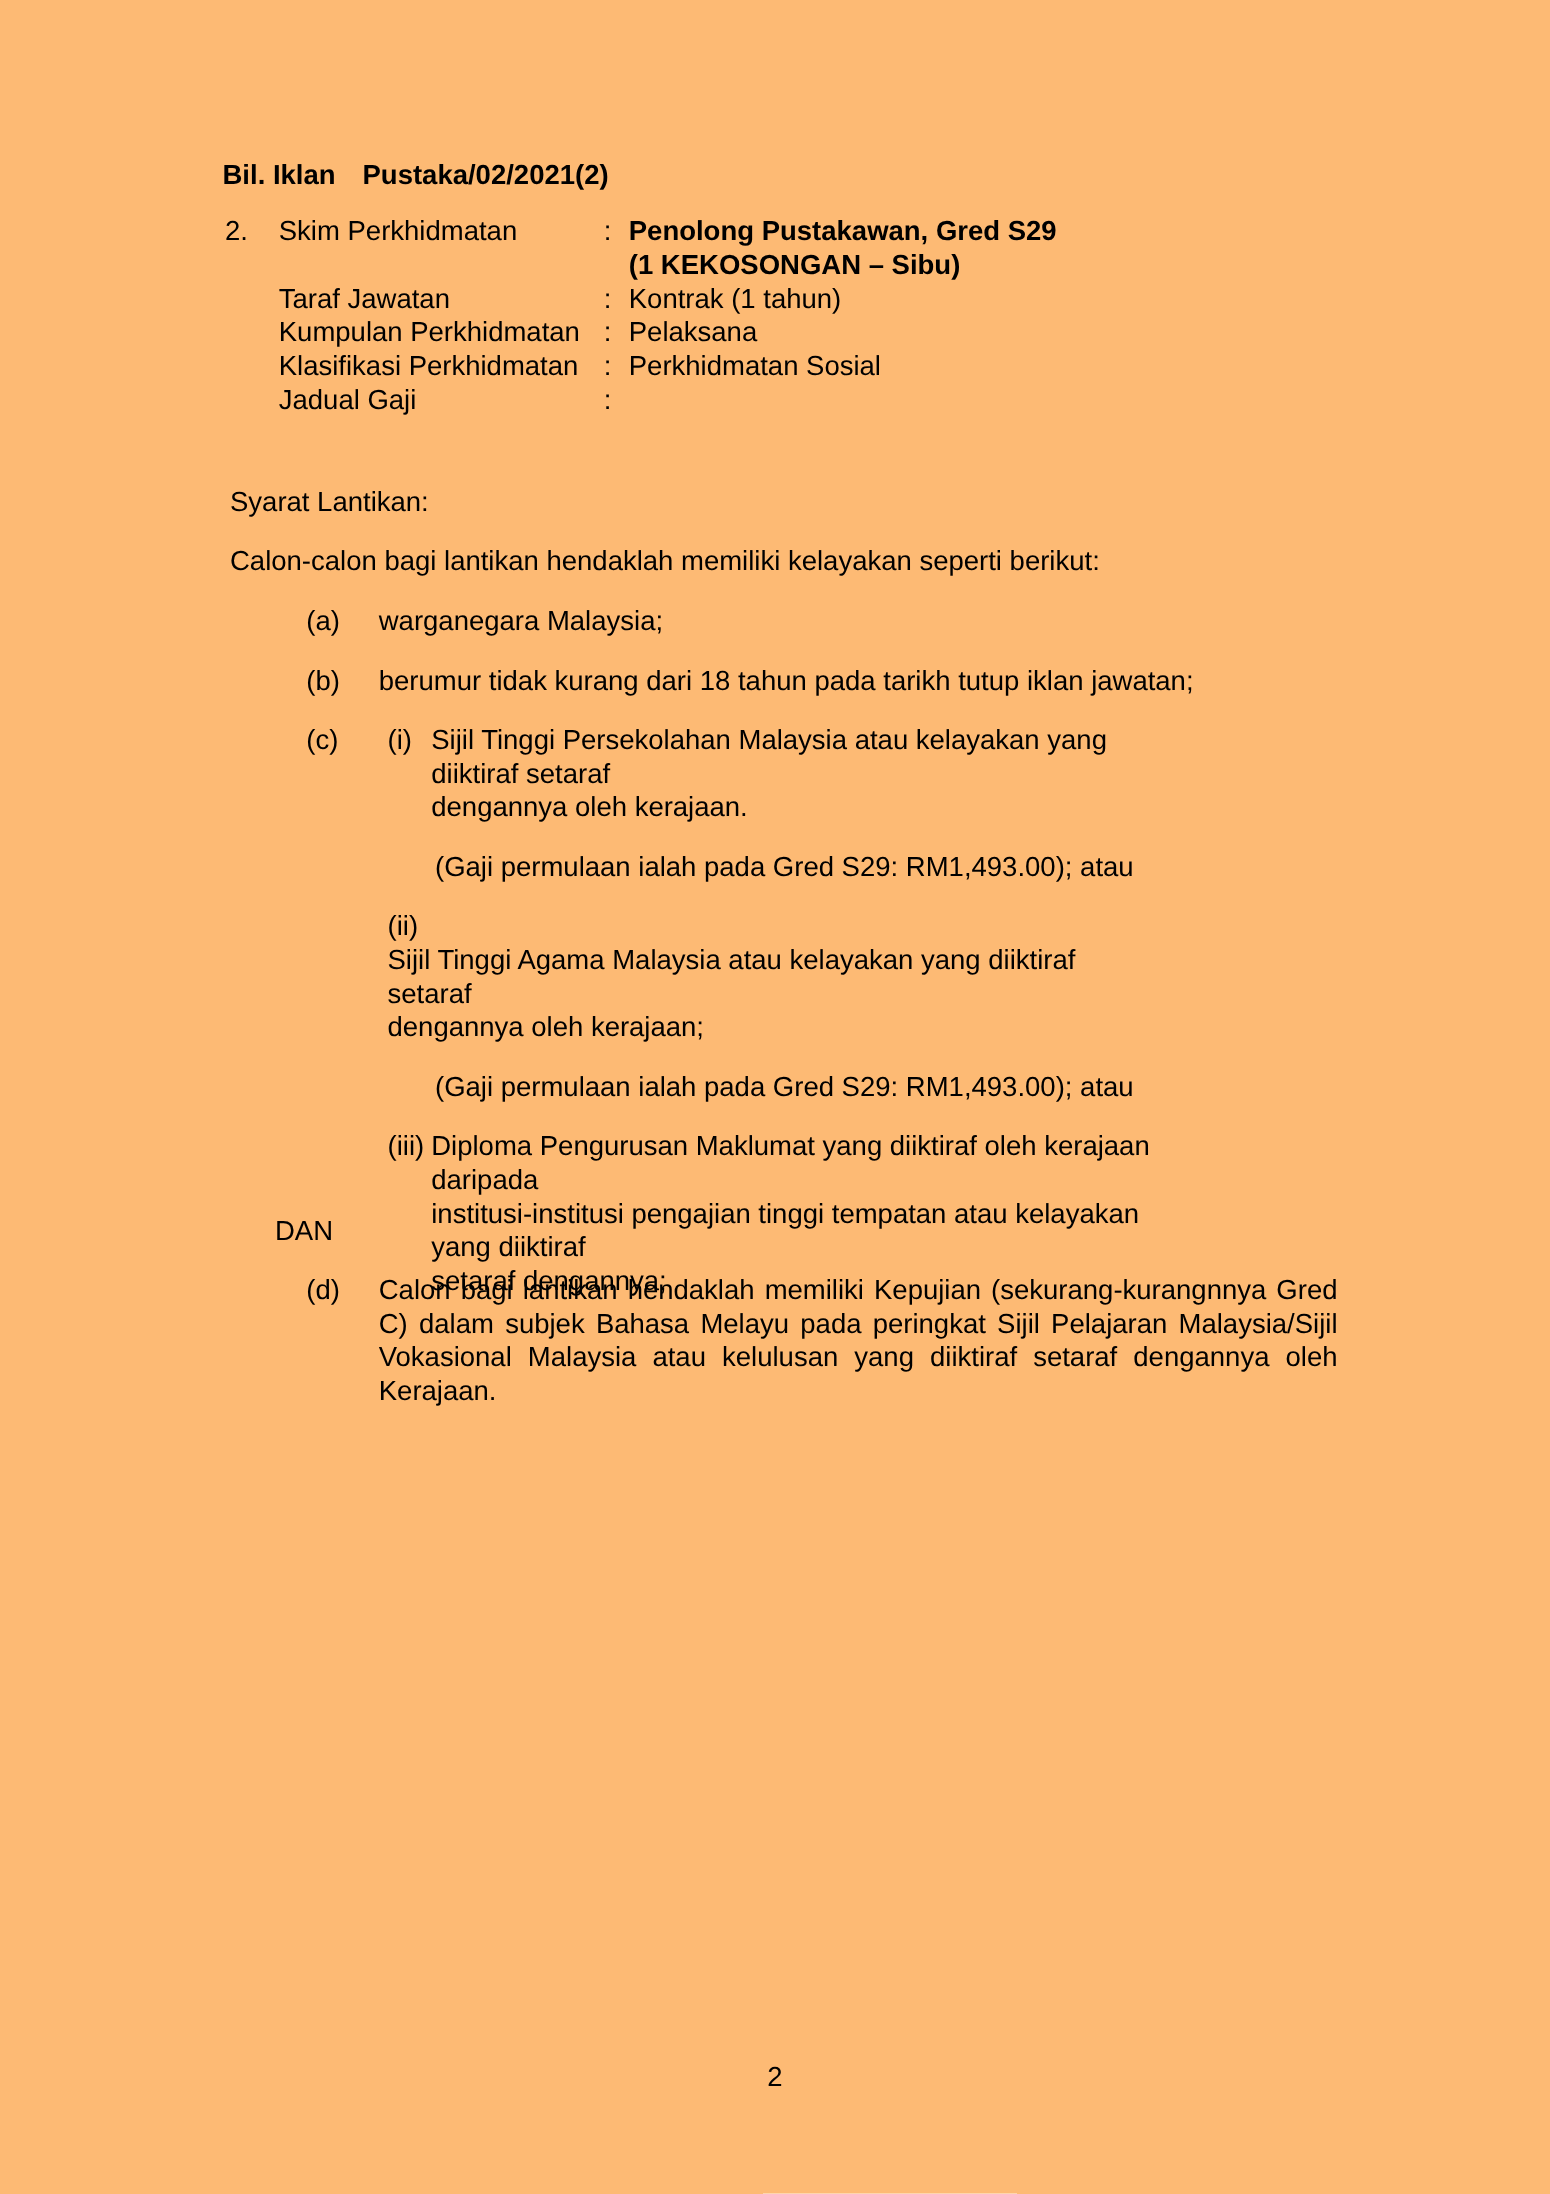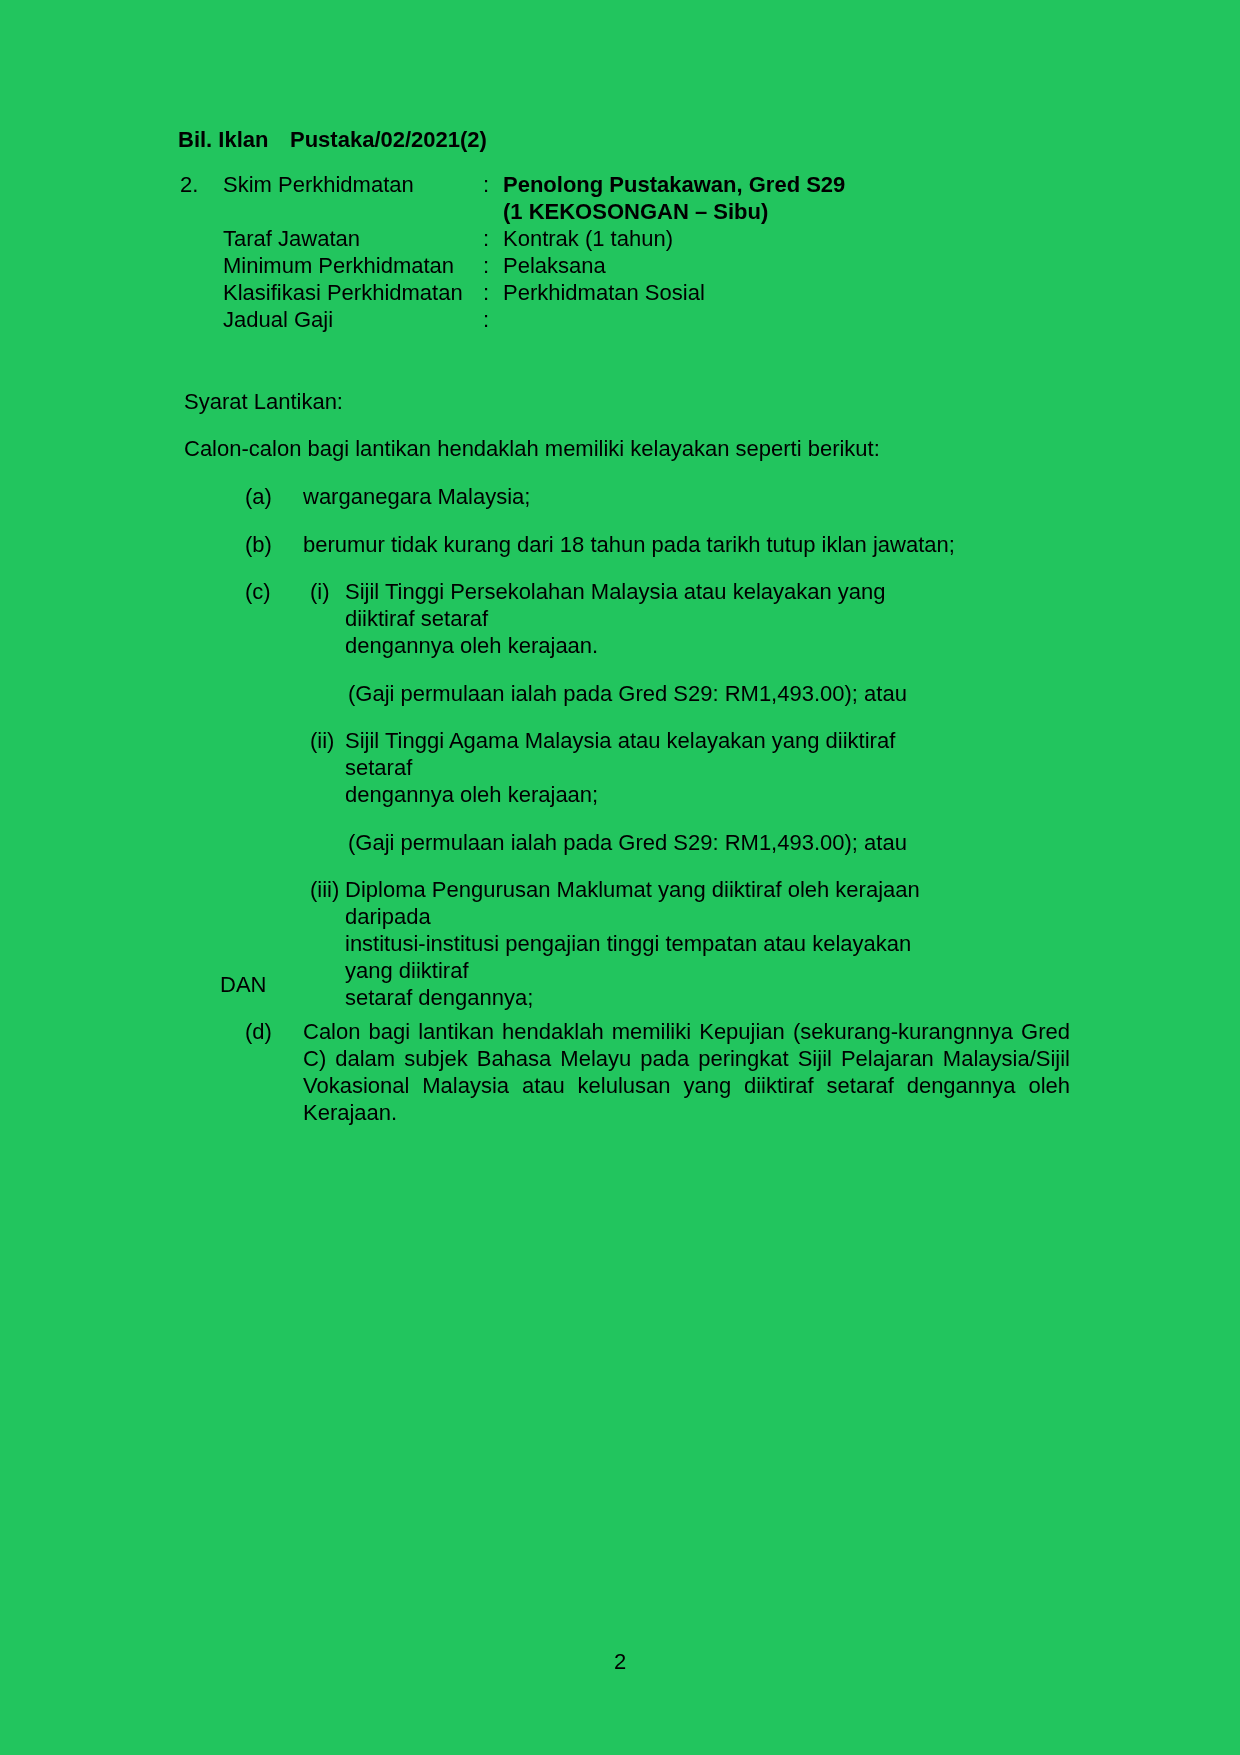--- a/index.html
+++ b/index.html
@@ -4,21 +4,21 @@
 <style>
   html, body {
     margin: 0;
     padding: 0;
     background: #ffffff;
   }
   .page {
     position: relative;
     width: 1240px;
     height: 1755px;
-    background: #22c55e;
+    background: #fdba74;
     color: #000000;
     font-family: "Liberation Sans", "DejaVu Sans", sans-serif;
     font-size: 22px;
     line-height: 27px;
     box-sizing: border-box;
     overflow: hidden;
   }
   .bold { font-weight: bold; }
   .prewrap { white-space: pre-line; }
 
@@ -70,21 +70,21 @@
   }
 
   
   .subwrap { display: block; }
   .sub { display: flex; align-items: flex-start; }
   .subm { width: 35px; flex: 0 0 auto; }
   .subtext { width: 600px; }
   .note-i   { margin-top: 21px; margin-left: 38px; }
   .note-ii  { margin-top: 21px; margin-left: 38px; }
   .note-iii { margin-top: 21px; margin-left: 25px; }
-  .sub-ii  { margin-top: 20px; }
+  .sub-ii  { margin-top: 20px; flex-direction: column; }
   .sub-iii { margin-top: 20px; }
 
   .connector { position: absolute; top: 971px; left: 220px; }
 
   .page-number {
     position: absolute;
     top: 1648px;
     left: 0;
     right: 0;
     text-align: center;
@@ -112,21 +112,21 @@
 
     <div class="srow">
       <span class="sm"></span>
       <span class="sl">Taraf Jawatan</span>
       <span class="sc">:</span>
       <span class="sv">Kontrak (1 tahun)</span>
     </div>
 
     <div class="srow">
       <span class="sm"></span>
-      <span class="sl">Minimum Perkhidmatan</span>
+      <span class="sl">Kumpulan Perkhidmatan</span>
       <span class="sc">:</span>
       <span class="sv">Pelaksana</span>
     </div>
 
     <div class="srow">
       <span class="sm"></span>
       <span class="sl">Klasifikasi Perkhidmatan</span>
       <span class="sc">:</span>
       <span class="sv">Perkhidmatan Sosial</span>
     </div>

